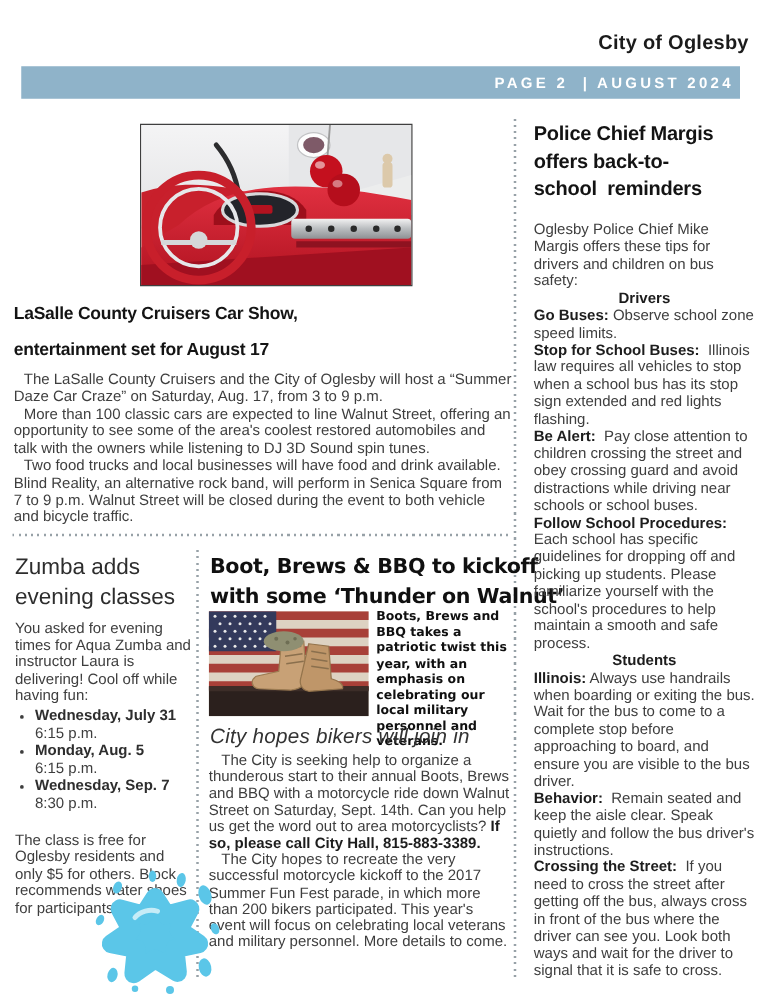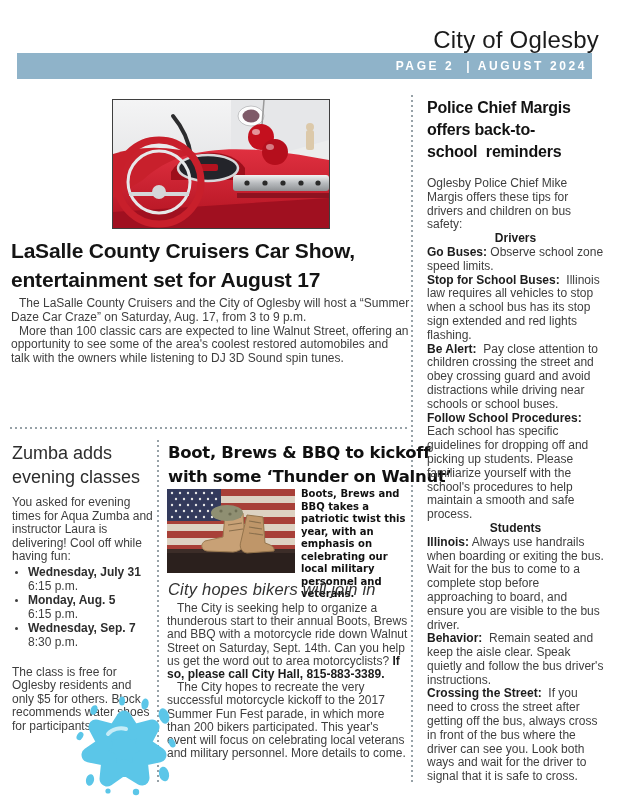--- a/index.html
+++ b/index.html
@@ -1,32 +1,32 @@
 <!DOCTYPE html>
 <html><head>
 <meta charset="utf-8">
 <style>
   html,body{margin:0;padding:0;background:#ffffff;}
   #page{position:relative;width:618px;height:800px;background:#fff;overflow:hidden;
         font-family:"Liberation Sans",sans-serif;color:#3e3e3e;}
   
-  .masthead{position:absolute;top:26px;right:19px;font-size:24px;font-weight:normal;
+  .masthead{position:absolute;top:26px;right:19px;font-size:16px;font-weight:bold;
             color:#1b1b1b;letter-spacing:.2px;}
   .banner{position:absolute;left:17px;top:53px;width:570px;height:26px;background:#8FB3C9;
           color:#fff;font-size:12px;font-weight:bold;letter-spacing:2.6px;
           text-align:right;line-height:26px;padding-right:5px;}
   
   .vdots{position:absolute;width:2px;
          background-image:repeating-linear-gradient(to bottom,#97a1a7 0,#97a1a7 1.6px,transparent 1.6px,transparent 5px);}
   .hdots{position:absolute;height:2px;
          background-image:repeating-linear-gradient(to right,#97a1a7 0,#97a1a7 1.6px,transparent 1.6px,transparent 5px);}
   
   .car-photo{position:absolute;left:112px;top:99px;width:216px;height:128px;border:1.5px solid #3f3f3f;}
   .car-photo svg{display:block;width:100%;height:100%;}
-  .headline{position:absolute;left:11px;top:236px;width:402px;font-size:21px;font-weight:bold;
+  .headline{position:absolute;left:11px;top:236px;width:402px;font-size:14px;font-weight:bold;
             color:#141414;line-height:29px;letter-spacing:-.2px;white-space:nowrap;}
   .car-body{position:absolute;left:11px;top:297px;width:399px;font-size:12px;line-height:13.8px;color:#3e3e3e;}
   .car-body p{margin:0;text-indent:8px;}
   
   .zumba{position:absolute;left:12px;top:441px;width:142px;}
   .zumba .title{font-size:18px;font-weight:normal;color:#2d2d2d;line-height:24px;margin-bottom:7px;}
   .smallbody{font-size:12px;line-height:13.6px;color:#3e3e3e;}
   .zumba ul{margin:2px 0 16px 0;padding-left:16px;}
   .zumba li{margin:0 0 1px 0;}
   .zumba li::marker{font-size:10px;color:#3e3e3e;}
@@ -119,20 +119,21 @@
   </div>
 
   <div class="headline">
     <div>LaSalle County Cruisers Car Show,</div>
     <div>entertainment set for August 17</div>
   </div>
 
   <div class="car-body">
     <p>The LaSalle County Cruisers and the City of Oglesby will host a “Summer Daze Car Craze” on Saturday, Aug. 17, from 3 to 9 p.m.</p>
     <p>More than 100 classic cars are expected to line Walnut Street, offering an opportunity to see some of the area's coolest restored automobiles and talk with the owners while listening to DJ 3D Sound spin tunes.</p>
+    <p>Two food trucks and local businesses will have food and drink available. Blind Reality, an alternative rock band, will perform in Senica Square from 7 to 9 p.m. Walnut Street will be closed during the event to both vehicle and bicycle traffic.</p>
   </div>
 
   <div class="zumba">
     <div class="title">
       <div>Zumba adds</div>
       <div>evening classes</div>
     </div>
     <div class="smallbody">You asked for evening times for Aqua Zumba and instructor Laura is delivering! Cool off while having fun:</div>
     <ul class="smallbody">
       <li>

